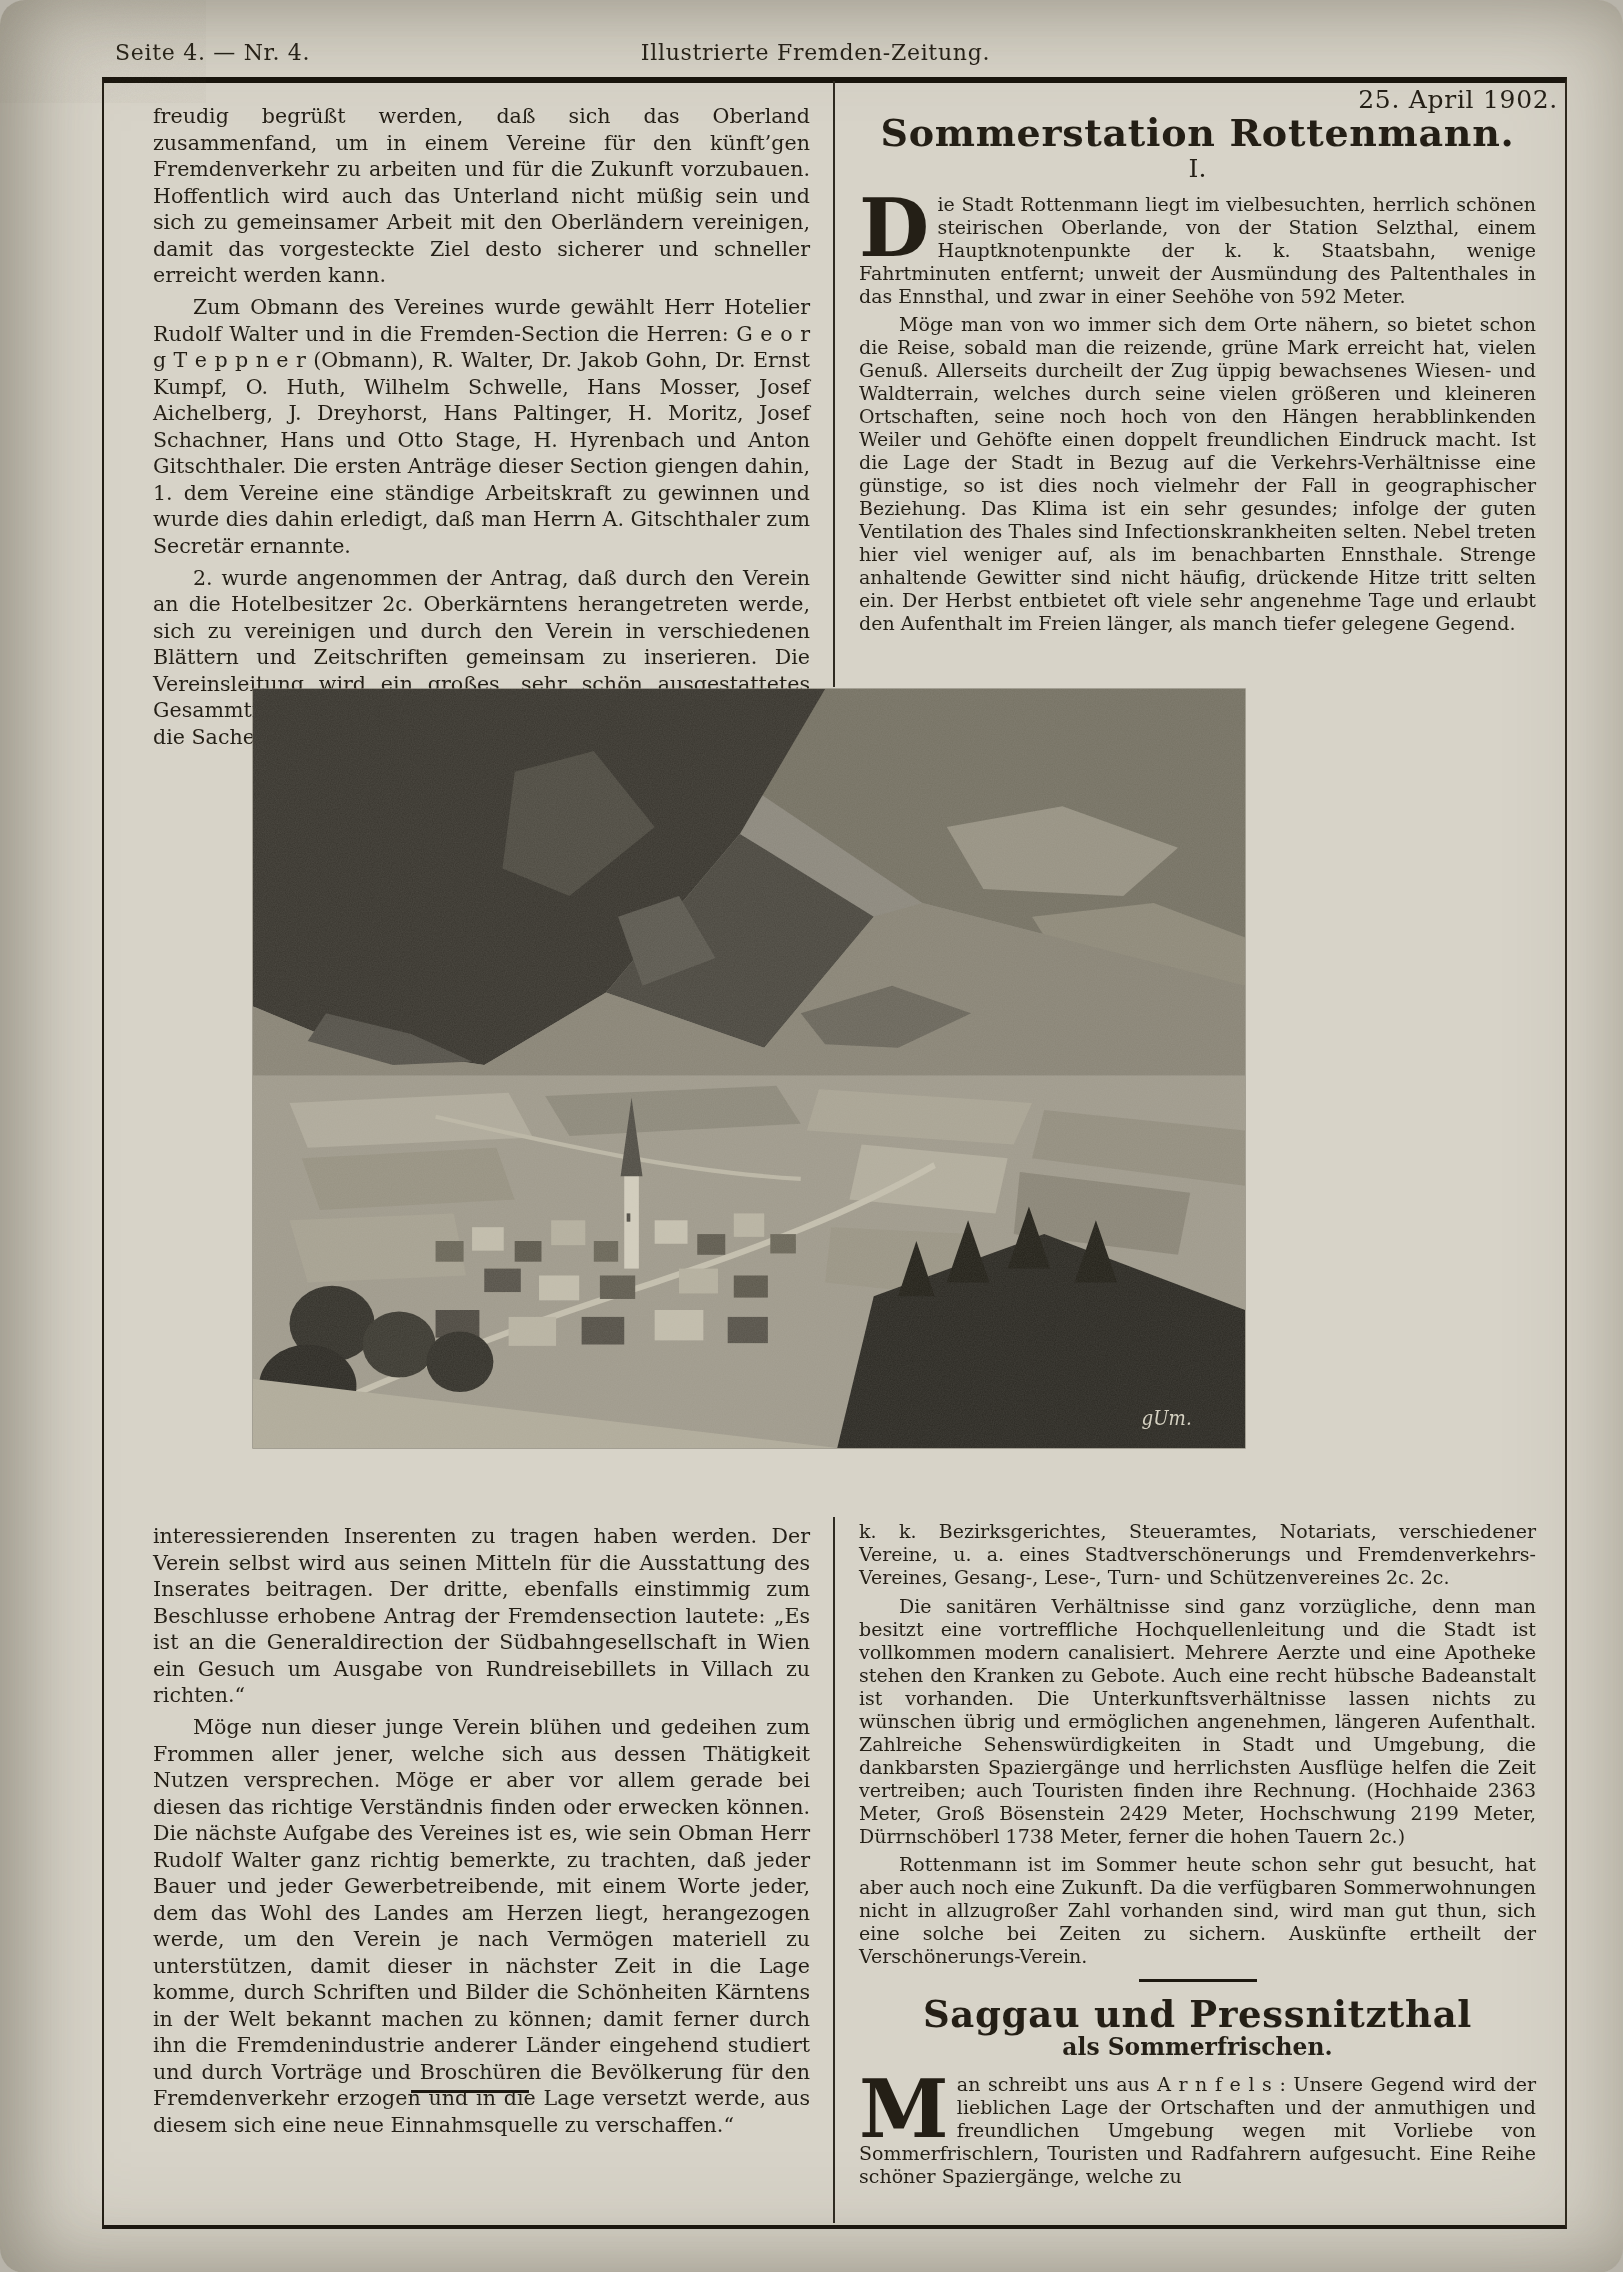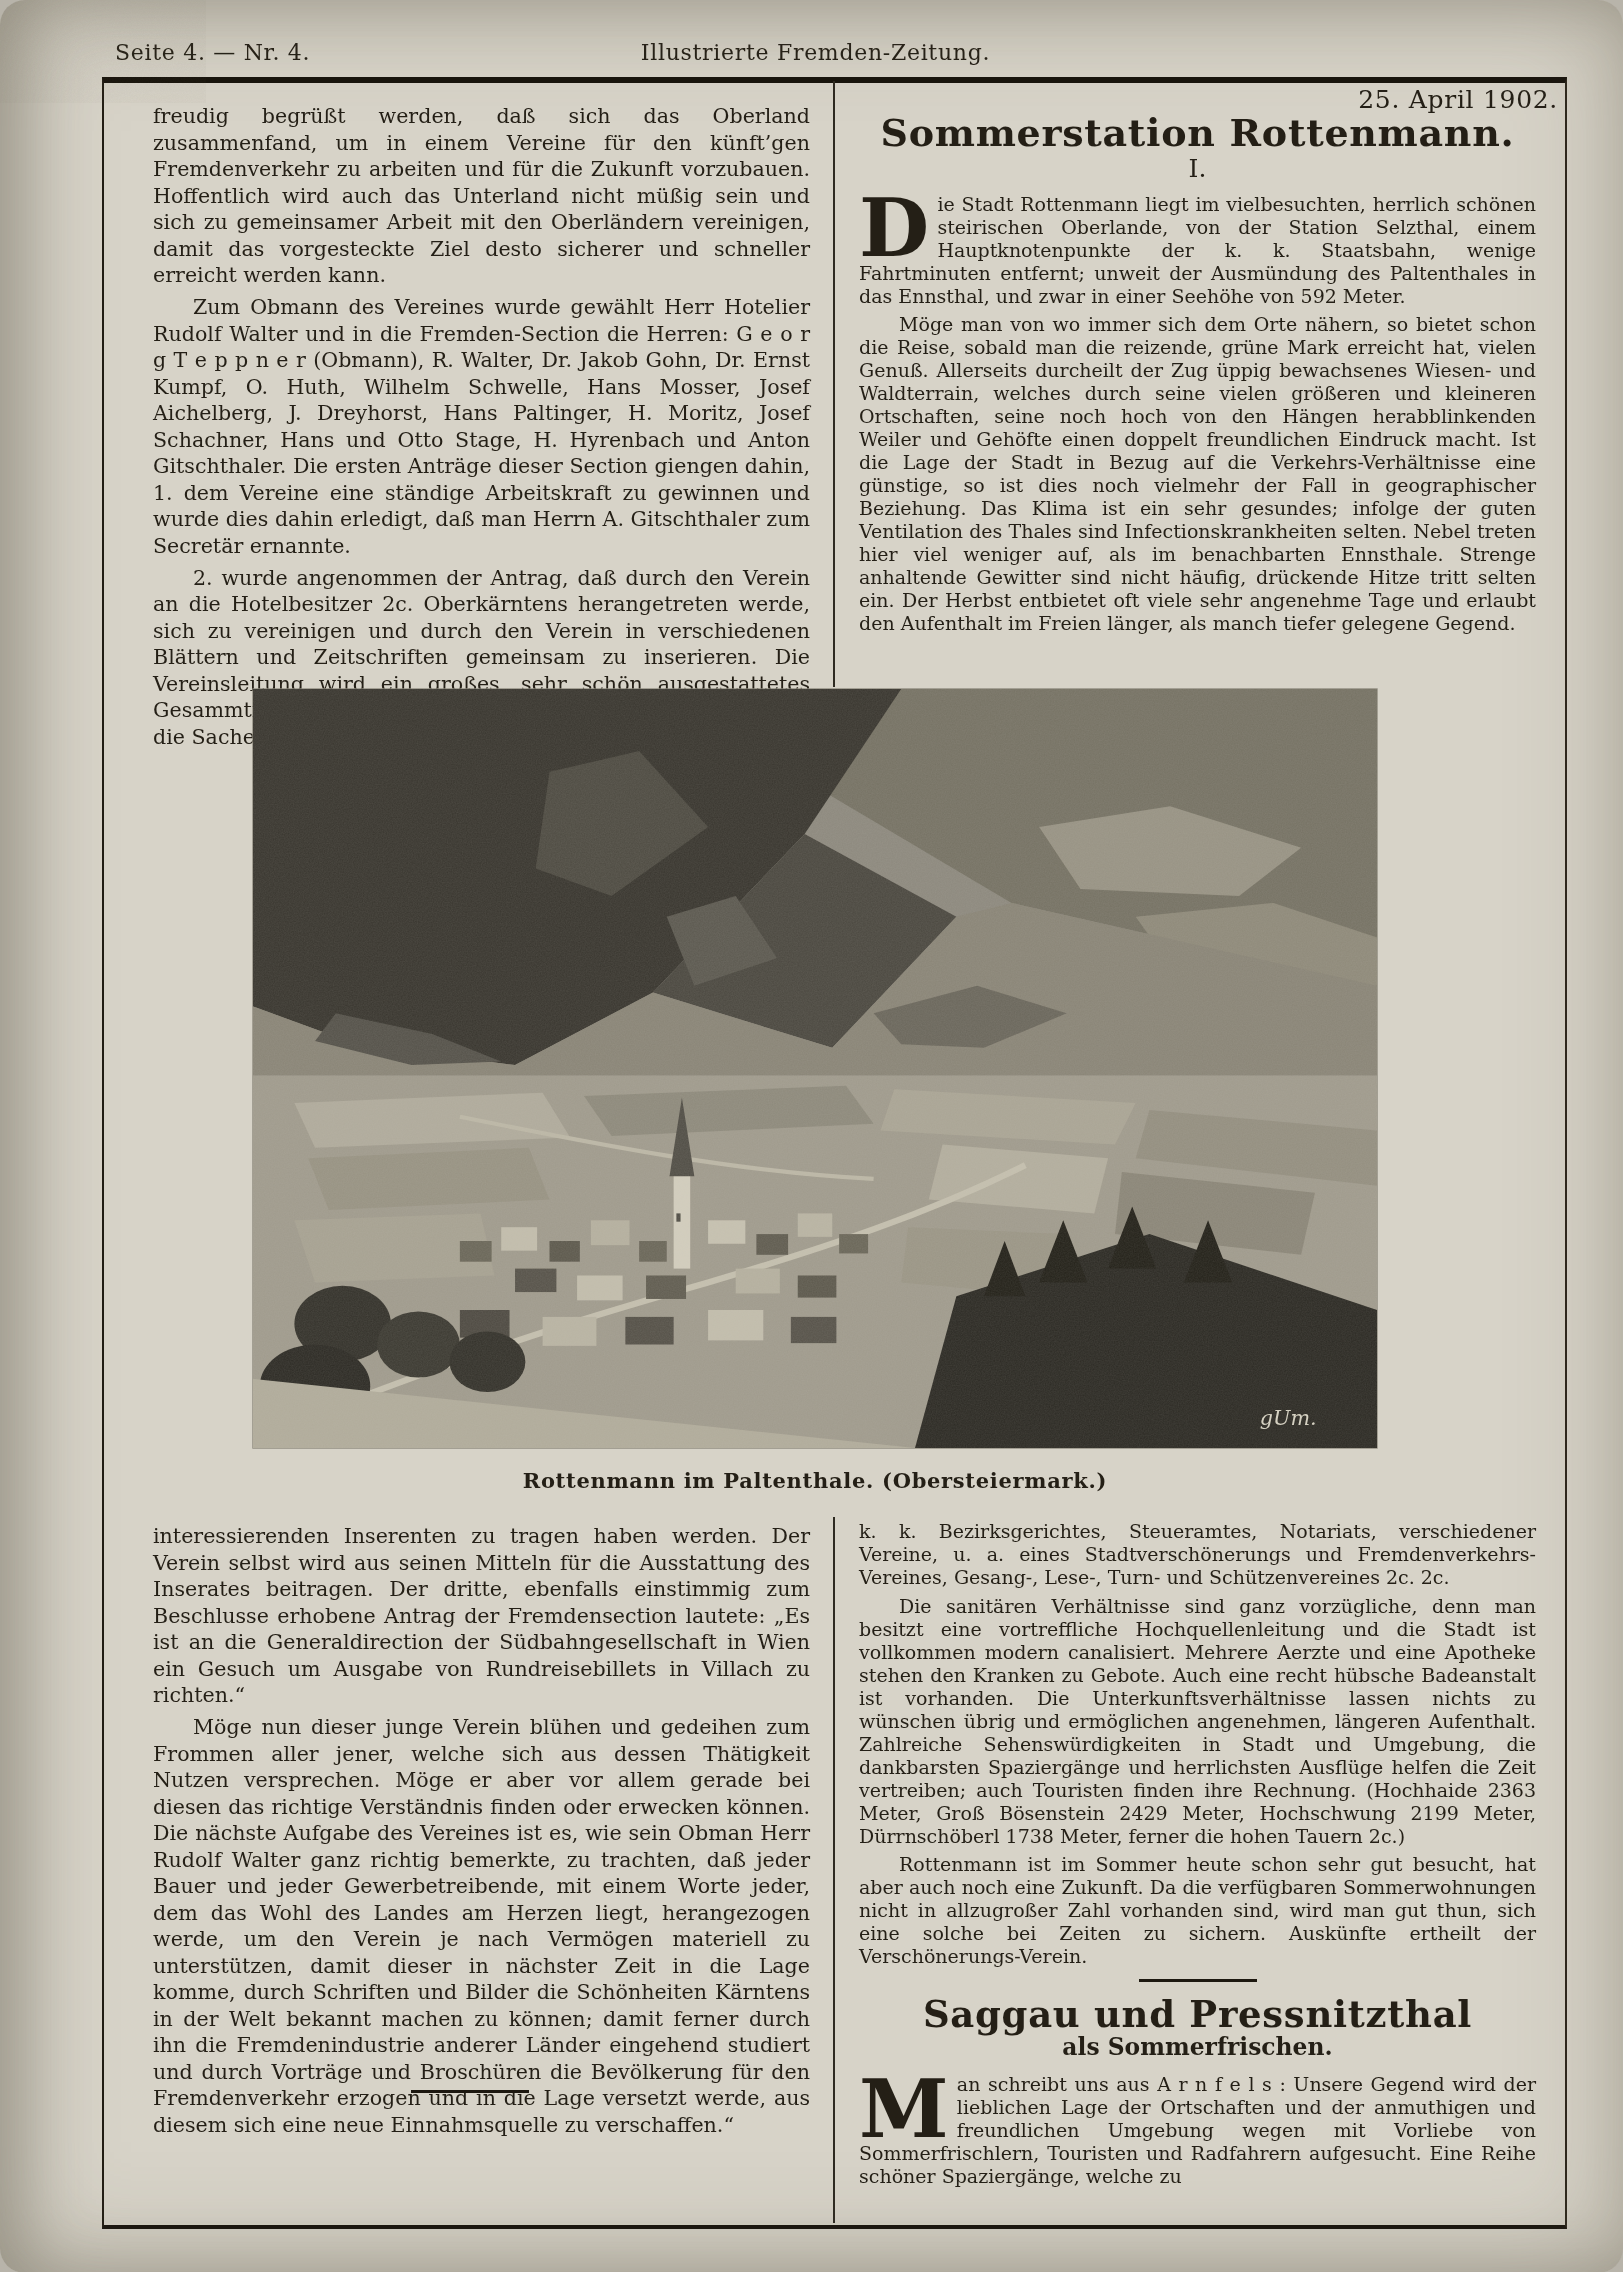--- a/index.html
+++ b/index.html
@@ -51,21 +51,21 @@
   .subtitle{font-size:23.4px;font-weight:bold;text-align:center;margin:0 0 13.7px 0;}
   .dropcap{
     float:left;font-size:81px;line-height:60px;font-weight:bold;
     padding:5.5px 8.2px 0 0;letter-spacing:0;
   }
   .rule-short{width:118px;height:3.4px;background:#1d1810;border:none;}
   .rule-short.lbrule{position:absolute;left:411px;top:2090px;}
   .rule-short.rbrule{margin:11px auto 12.4px auto;}
   
   .photo{
-    position:absolute;left:253px;top:689px;width:1124px;height:759px;
+    position:absolute;left:253px;top:689px;width:992px;height:759px;
     background:#20201c;z-index:10;box-shadow:0 0 0 0.7px #8e897c;
   }
   .photo svg{display:block;width:100%;height:100%;}
   .photo-caption{
     position:absolute;left:253px;top:1468px;width:1124px;
     text-align:center;font-size:21px;font-weight:bold;letter-spacing:0.7px;z-index:10;
   }
   .grain{position:absolute;inset:0;z-index:50;pointer-events:none;opacity:.5;}
 </style>
 </head>
@@ -169,21 +169,20 @@
       <polygon points="1240,840 1275,750 1310,840" fill="#232119"></polygon>
       <polygon points="1350,860 1385,770 1420,860" fill="#232119"></polygon>
 
       <polygon points="0,1000 960,1100 0,1100" fill="#b1ac9b"></polygon>
 
       <text x="1460" y="1066" font-size="30" font-style="italic" fill="#d6d2c2" font-family="DejaVu Serif, serif">gUm.</text>
 
       <rect x="0" y="0" width="1630" height="1100" filter="url(#photograin)" opacity="0.45"></rect>
     </svg>
   </div>
-  <div class="photo-caption">Rottenmann im Paltenthale. (Obersteiermark.)</div>
 
   <div class="col lb">
     <p class="np">interessierenden Inserenten zu tragen haben werden. Der Verein selbst wird aus seinen Mitteln für die Ausstattung des Inserates beitragen. Der dritte, ebenfalls einstimmig zum Beschlusse erhobene Antrag der Fremdensection lautete: „Es ist an die Generaldirection der Südbahngesellschaft in Wien ein Gesuch um Ausgabe von Rundreisebillets in Villach zu richten.“</p>
     <p>Möge nun dieser junge Verein blühen und gedeihen zum Frommen aller jener, welche sich aus dessen Thätigkeit Nutzen versprechen. Möge er aber vor allem gerade bei diesen das richtige Verständnis finden oder erwecken können. Die nächste Aufgabe des Vereines ist es, wie sein Obman Herr Rudolf Walter ganz richtig bemerkte, zu trachten, daß jeder Bauer und jeder Gewerbetreibende, mit einem Worte jeder, dem das Wohl des Landes am Herzen liegt, herangezogen werde, um den Verein je nach Vermögen materiell zu unterstützen, damit dieser in nächster Zeit in die Lage komme, durch Schriften und Bilder die Schönheiten Kärntens in der Welt bekannt machen zu können; damit ferner durch ihn die Fremdenindustrie anderer Länder eingehend studiert und durch Vorträge und Broschüren die Bevölkerung für den Fremdenverkehr erzogen und in die Lage versetzt werde, aus diesem sich eine neue Einnahmsquelle zu verschaffen.“</p>
   </div>
   <div class="rule-short lbrule"></div>
 
   <div class="col rb">
     <p class="np">k. k. Bezirksgerichtes, Steueramtes, Notariats, verschiedener Vereine, u. a. eines Stadtverschönerungs und Fremdenverkehrs-Vereines, Gesang-, Lese-, Turn- und Schützenvereines 2c. 2c.</p>
     <p>Die sanitären Verhältnisse sind ganz vorzügliche, denn man besitzt eine vortreffliche Hochquellenleitung und die Stadt ist vollkommen modern canalisiert. Mehrere Aerzte und eine Apotheke stehen den Kranken zu Gebote. Auch eine recht hübsche Badeanstalt ist vorhanden. Die Unterkunftsverhältnisse lassen nichts zu wünschen übrig und ermöglichen angenehmen, längeren Aufenthalt. Zahlreiche Sehenswürdigkeiten in Stadt und Umgebung, die dankbarsten Spaziergänge und herrlichsten Ausflüge helfen die Zeit vertreiben; auch Touristen finden ihre Rechnung. (Hochhaide 2363 Meter, Groß Bösenstein 2429 Meter, Hochschwung 2199 Meter, Dürrnschöberl 1738 Meter, ferner die hohen Tauern 2c.)</p>

